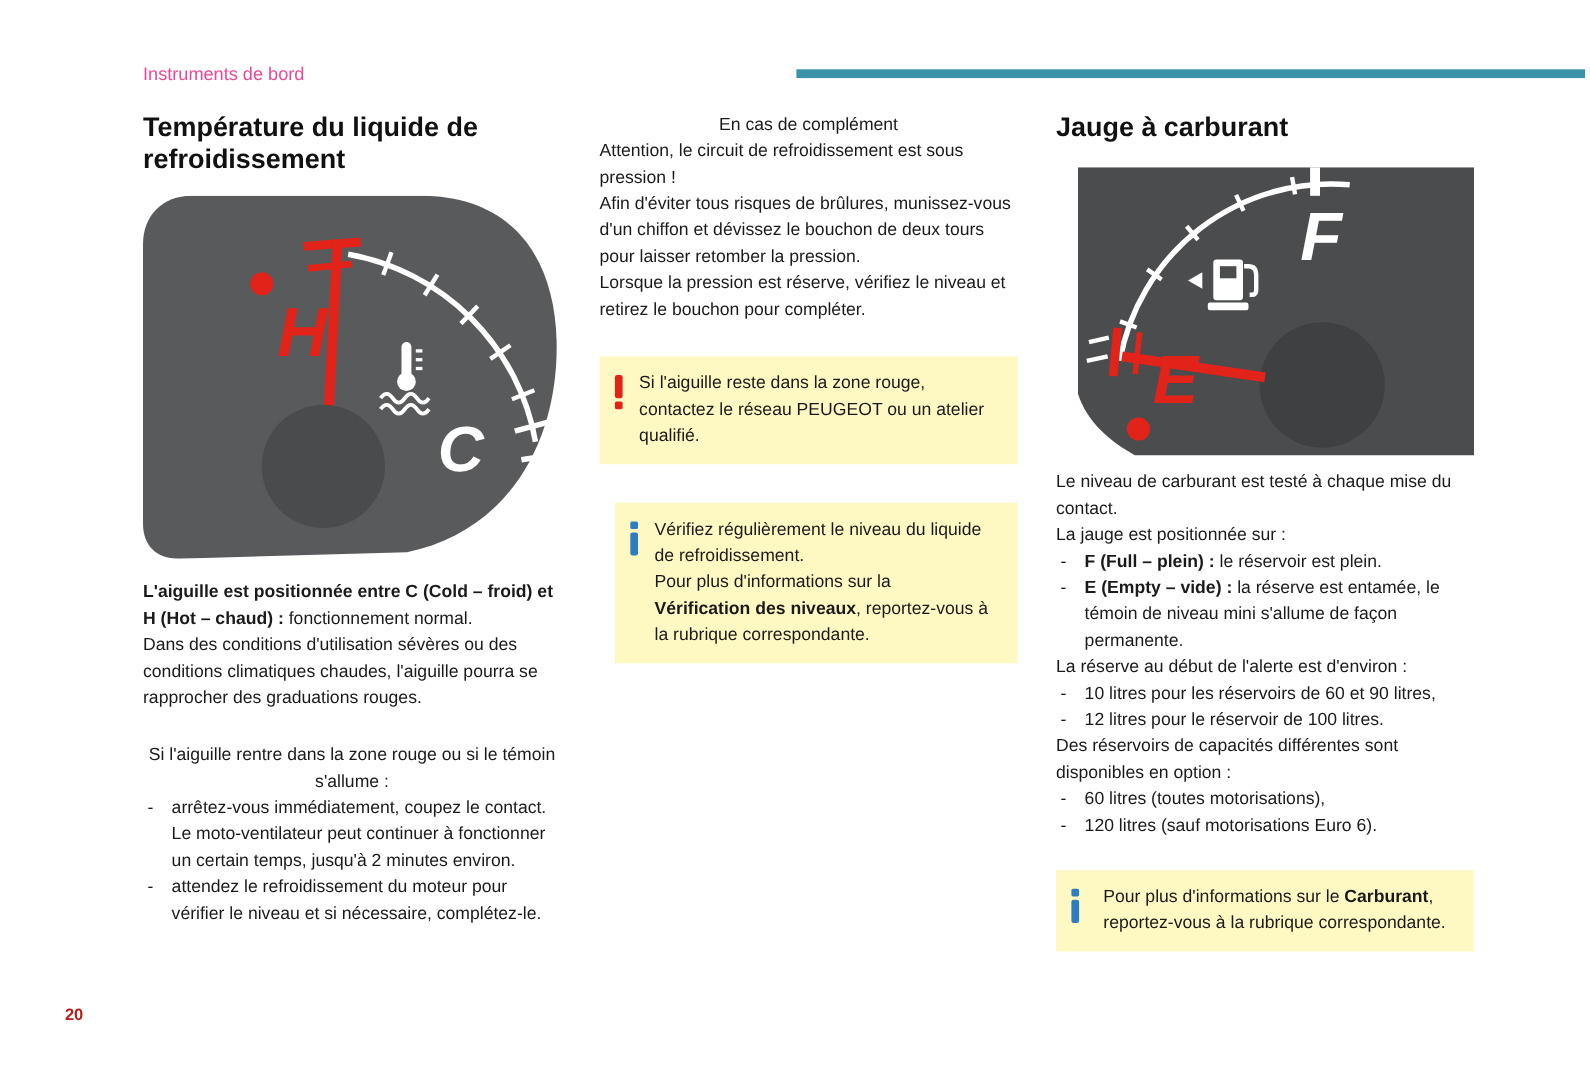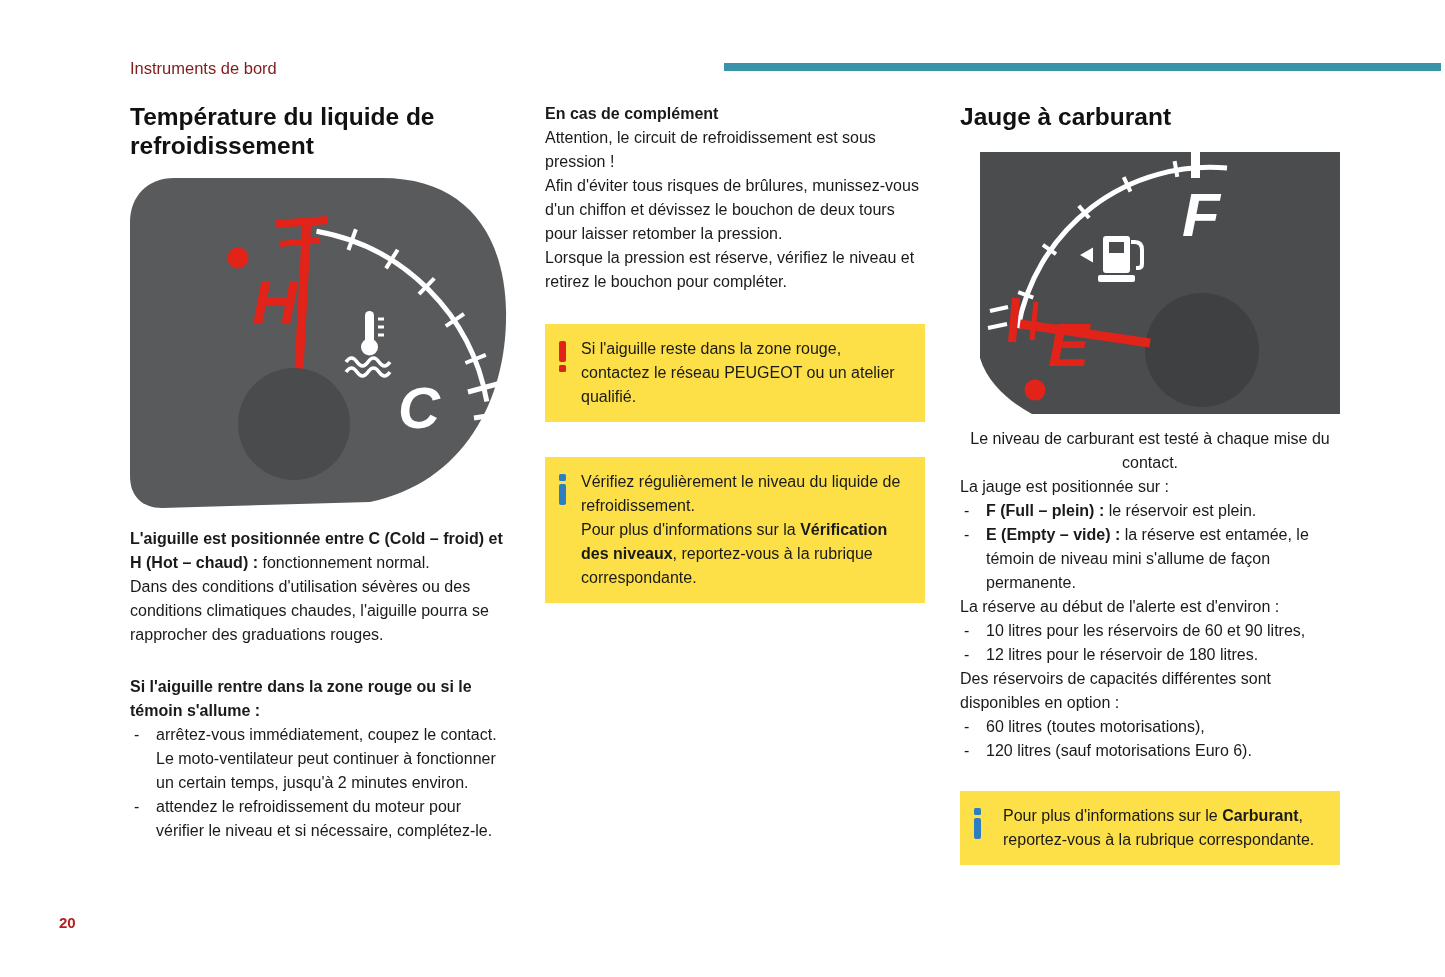--- a/index.html
+++ b/index.html
@@ -1,46 +1,46 @@
 <!DOCTYPE html>
 <html><head>
 <meta charset="utf-8">
 <style>
   * { margin:0; padding:0; box-sizing:border-box; }
   html,body { background:#ffffff; }
   .page {
     position:relative; width:1445px; height:977px; background:#ffffff;
     font-family:"Liberation Sans", sans-serif; color:#1a1a1a; overflow:hidden;
   }
-  .kicker { position:absolute; left:130px; top:59px; font-size:16.5px; color:#7f1d1d; }
+  .kicker { position:absolute; left:130px; top:59px; font-size:16.5px; color:#ec4899; }
   .rule   { position:absolute; left:724px; top:63px; width:717px; height:8px; background:#3a93a9; }
   .pagenum{ position:absolute; left:59px; top:914px; font-size:15px; font-weight:bold; color:#b91c1c; }
 
   .columns{ position:absolute; left:130px; top:102px; width:1212px; display:flex; gap:35px; }
   .col    { width:380px; flex:none; font-size:16px; line-height:24px; hyphens:none; }
 
   .title  { font-size:24.5px; line-height:29px; font-weight:bold; color:#111; }
   .body   { margin:0; }
-  .bold   { font-weight:bold; }
+  .bold   { font-weight:normal;text-align:center; }
   .mt-gap { margin-top:28px; }
   .mt-txt { margin-top:19px; }
 
   figure.gauge { display:block; }
   .gauge-temp { width:378px; height:330px; margin-top:18px; }
   .gauge-fuel { width:360px; height:262px; margin-top:21px; margin-left:20px; }
   .gauge svg { display:block; width:100%; height:100%; }
 
   .bullet { display:flex; }
   .bullet .marker { width:26px; flex:none; padding-left:4px; }
   .bullet .txt { flex:1; padding-right:2px; }
 
-  .note { background:#fde047; display:flex; gap:10px; padding:13px 24px 13px 9px; }
+  .note { background:#fef9c3; display:flex; gap:10px; padding:13px 24px 13px 9px; }
   .note .ntxt { flex:1; }
   .note-1 { margin-top:30px; }
-  .note-2 { margin-top:35px; }
+  .note-2 { margin-top:35px;margin-left:14px; }
   .note-3 { margin-top:28px;gap:17px; }
   .blk { display:block; }
 
   .glyph { width:17px; flex:none; display:flex; flex-direction:column; align-items:center; gap:3px; padding-top:4px; }
   .glyph i { display:block; font-style:normal; }
   .glyph .gbar { width:7px; height:21px; border-radius:2px; }
   .glyph .gdot { width:7px; height:7px;  border-radius:1.5px; }
   .glyph-warn .gbar, .glyph-warn .gdot { background:#e2231a; }
   .glyph-info .gbar, .glyph-info .gdot { background:#2d7dc1; }
 
@@ -173,40 +173,40 @@
             <line x1="36" y1="146" x2="32" y2="190" stroke-width="8"></line>
             <line x1="56" y1="150" x2="52" y2="188" stroke-width="5"></line>
           </g>
 
           <text class="gauge-letter" x="202" y="84" font-size="62" fill="#ffffff">F</text>
           <text class="gauge-letter" x="68" y="214" font-size="62" fill="#e2231a">E</text>
           <circle cx="55" cy="238" r="10.5" fill="#e2231a"></circle>
         </svg>
       </figure>
 
-      <p class="body" style="margin-top:13px;text-align:center;">Le niveau de carburant est testé à chaque mise du contact.</p>
+      <p class="body" style="margin-top:13px;">Le niveau de carburant est testé à chaque mise du contact.</p>
       <p class="body">La jauge est positionnée sur :</p>
 
       <div class="bullet">
         <span class="marker">-</span>
         <span class="txt"><strong>F (Full – plein) :</strong> <span>le réservoir est plein.</span></span>
       </div>
       <div class="bullet">
         <span class="marker">-</span>
         <span class="txt"><strong>E (Empty – vide) :</strong> <span>la réserve est entamée, le témoin de niveau mini s'allume de façon permanente.</span></span>
       </div>
 
       <p class="body">La réserve au début de l'alerte est d'environ :</p>
       <div class="bullet">
         <span class="marker">-</span>
         <span class="txt">10 litres pour les réservoirs de 60 et 90 litres,</span>
       </div>
       <div class="bullet">
         <span class="marker">-</span>
-        <span class="txt">12 litres pour le réservoir de 180 litres.</span>
+        <span class="txt">12 litres pour le réservoir de 100 litres.</span>
       </div>
 
       <p class="body">Des réservoirs de capacités différentes sont disponibles en option :</p>
       <div class="bullet">
         <span class="marker">-</span>
         <span class="txt">60 litres (toutes motorisations),</span>
       </div>
       <div class="bullet">
         <span class="marker">-</span>
         <span class="txt">120 litres (sauf motorisations Euro 6).</span>

